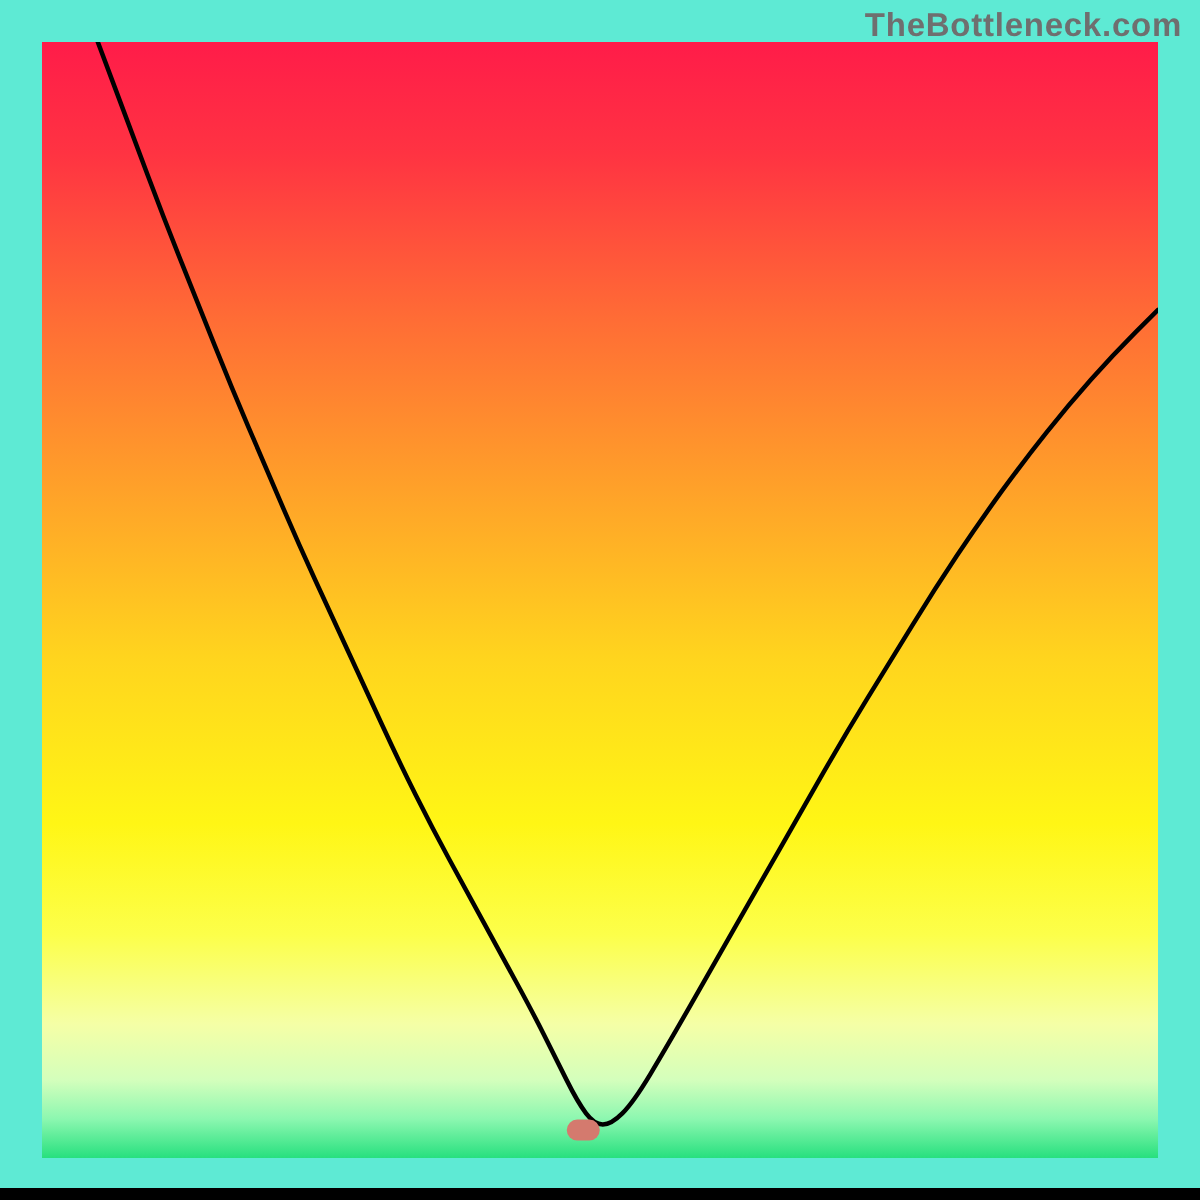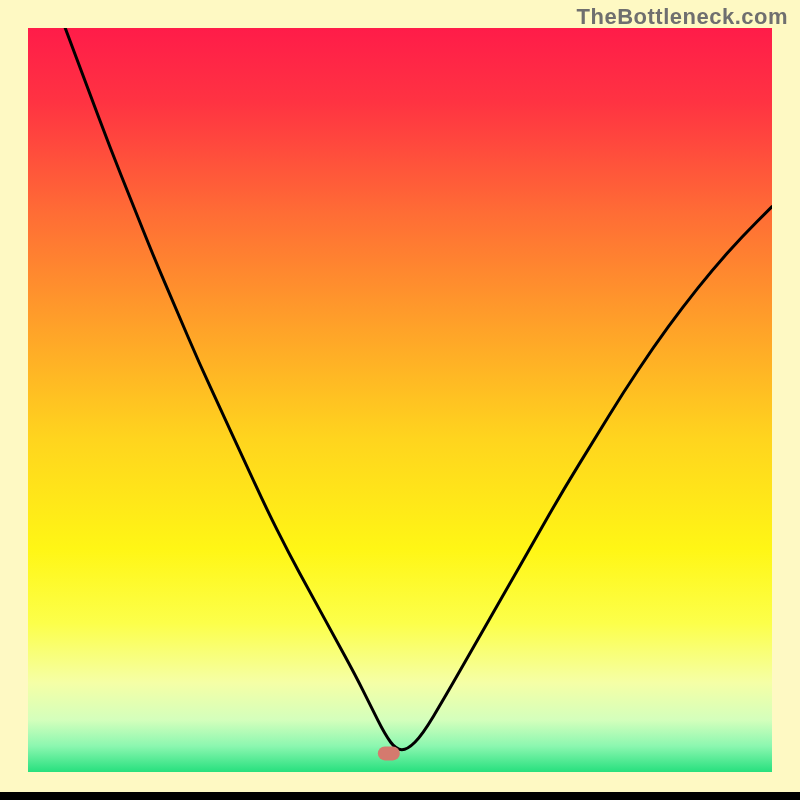--- a/index.html
+++ b/index.html
@@ -6,21 +6,21 @@
     margin: 0;
     padding: 0;
     width: 800px;
     height: 800px;
     background: #000;
     overflow: hidden;
   }
   .outer {
     width: 800px;
     height: 792px;
-    background: #fef9c3;
+    background: #5eead4;
     position: relative;
     text-align: center;
   }
   .watermark {
     position: absolute;
     top: 4px;
     right: 12px;
     font-family: Arial, Helvetica, sans-serif;
     font-size: 22px;
     font-weight: 600;

